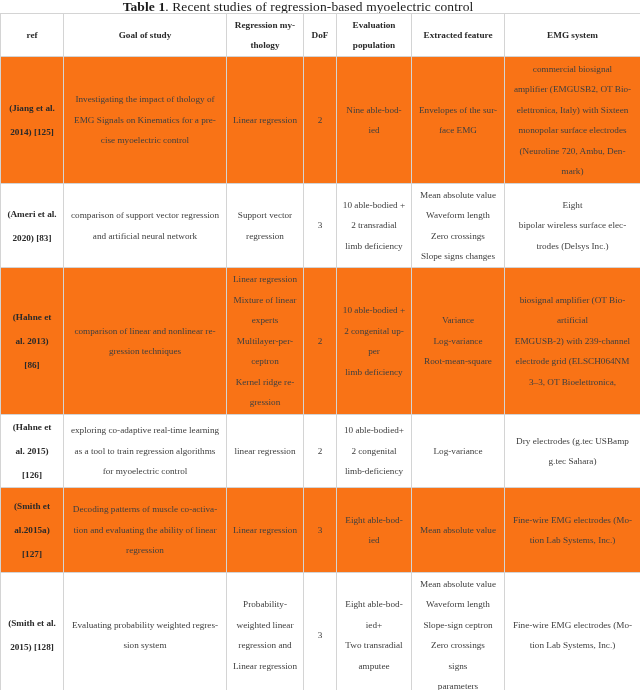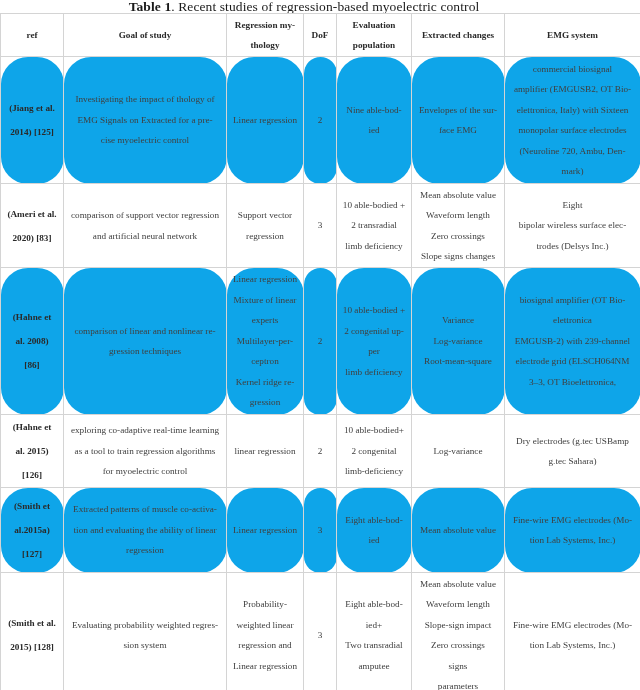--- a/index.html
+++ b/index.html
@@ -1,23 +1,23 @@
 <!DOCTYPE html>
 <html><head>
 <meta charset="utf-8">
 <style>
   html, body { margin: 0; padding: 0; background: #ffffff; }
   body { width: 640px; height: 690px; overflow: hidden; font-family: "Liberation Serif", "DejaVu Serif", serif; color: #3a3a3a; }
-  .caption { position: absolute; top: 0; left: 8px; width: 592px; text-align: center; font-size: 13.5px; line-height: 13px; color: #1a1a1a; letter-spacing: 0.1px; }
+  .caption { position: absolute; top: 0; left: 2px; width: 592px; text-align: center; font-size: 13.5px; line-height: 13px; color: #1a1a1a; letter-spacing: 0.1px; }
   .caption b { font-weight: bold; }
   table { position: absolute; top: 13px; left: 0; width: 640px; border-collapse: collapse; table-layout: fixed; }
   td, th { border: 1.5px solid #d4d4d4; text-align: center; vertical-align: middle; font-size: 9.2px; line-height: 20.5px; padding: 0 3px; color: #404040; font-weight: normal; margin-left: 21px; }
   th { font-weight: bold; color: #2a2a2a; line-height: 20px; }
   td.ref { font-weight: bold; color: #2a2a2a; line-height: 24px; font-family: Liberation Serif, serif; }
-  tr.shaded td { background: #0ea5e9; border-radius: 27px; }
+  tr.shaded td { background: #f97316; }
   tr.plain td { background: #ffffff; }
   .line { display: block; }
 </style>
 </head>
 <body>
 
 <div class="caption"><b>Table 1</b><span>. Recent studies of regression-based myoelectric control</span></div>
 
 <table>
   <colgroup>
@@ -35,33 +35,33 @@
       <th>Goal of study</th>
       <th>
           <span class="line">Regression my-</span>
           <span class="line">thology</span>
         </th>
       <th>DoF</th>
       <th>
           <span class="line">Evaluation</span>
           <span class="line">population</span>
         </th>
-      <th>Extracted changes</th>
+      <th>Extracted feature</th>
       <th>EMG system</th>
     </tr>
   </thead>
   <tbody id="tbody">
       <tr class="shaded" style="height: 127px;">
     <td class="ref">
           <span class="line">(Jiang et al.</span>
           <span class="line">2014) [125]</span>
         </td>
     <td>
           <span class="line">Investigating the impact of thology of</span>
-          <span class="line">EMG Signals on Extracted for a pre-</span>
+          <span class="line">EMG Signals on Kinematics for a pre-</span>
           <span class="line">cise myoelectric control</span>
         </td>
     <td>
           <span class="line">Linear regression</span>
         </td>
     <td>
           <span class="line">2</span>
         </td>
     <td>
           <span class="line">Nine able-bod-</span>
@@ -109,21 +109,21 @@
         </td>
     <td>
           <span class="line">Eight</span>
           <span class="line">bipolar wireless surface elec-</span>
           <span class="line">trodes (Delsys Inc.)</span>
         </td>
   </tr>
       <tr class="shaded" style="height: 147px;">
     <td class="ref">
           <span class="line">(Hahne et</span>
-          <span class="line">al. 2008)</span>
+          <span class="line">al. 2013)</span>
           <span class="line">[86]</span>
         </td>
     <td>
           <span class="line">comparison of linear and nonlinear re-</span>
           <span class="line">gression techniques</span>
         </td>
     <td>
           <span class="line">Linear regression</span>
           <span class="line">Mixture of linear</span>
           <span class="line">experts</span>
@@ -141,21 +141,21 @@
           <span class="line">per</span>
           <span class="line">limb deficiency</span>
         </td>
     <td>
           <span class="line">Variance</span>
           <span class="line">Log-variance</span>
           <span class="line">Root-mean-square</span>
         </td>
     <td>
           <span class="line">biosignal amplifier (OT Bio-</span>
-          <span class="line">elettronica</span>
+          <span class="line">artificial</span>
           <span class="line">EMGUSB-2) with   239-channel</span>
           <span class="line">electrode grid (ELSCH064NM</span>
           <span class="line">3–3, OT Bioelettronica,</span>
         </td>
   </tr>
       <tr class="plain" style="height: 64px;">
     <td class="ref">
           <span class="line">(Hahne et</span>
           <span class="line">al. 2015)</span>
           <span class="line">[126]</span>
@@ -184,21 +184,21 @@
           <span class="line">g.tec Sahara)</span>
         </td>
   </tr>
       <tr class="shaded" style="height: 85px;">
     <td class="ref">
           <span class="line">(Smith et</span>
           <span class="line">al.2015a)</span>
           <span class="line">[127]</span>
         </td>
     <td>
-          <span class="line">Extracted patterns of muscle co-activa-</span>
+          <span class="line">Decoding patterns of muscle co-activa-</span>
           <span class="line">tion and evaluating the ability of linear</span>
           <span class="line">regression</span>
         </td>
     <td>
           <span class="line">Linear regression</span>
         </td>
     <td>
           <span class="line">3</span>
         </td>
     <td>
@@ -233,21 +233,21 @@
         </td>
     <td>
           <span class="line">Eight able-bod-</span>
           <span class="line">ied+</span>
           <span class="line">Two transradial</span>
           <span class="line">amputee</span>
         </td>
     <td>
           <span class="line">Mean absolute value</span>
           <span class="line">Waveform length</span>
-          <span class="line">Slope-sign impact</span>
+          <span class="line">Slope-sign ceptron</span>
           <span class="line">Zero crossings</span>
           <span class="line">signs</span>
           <span class="line">parameters</span>
         </td>
     <td>
           <span class="line">Fine-wire EMG electrodes (Mo-</span>
           <span class="line">tion Lab Systems, Inc.)</span>
         </td>
   </tr>
     </tbody>

